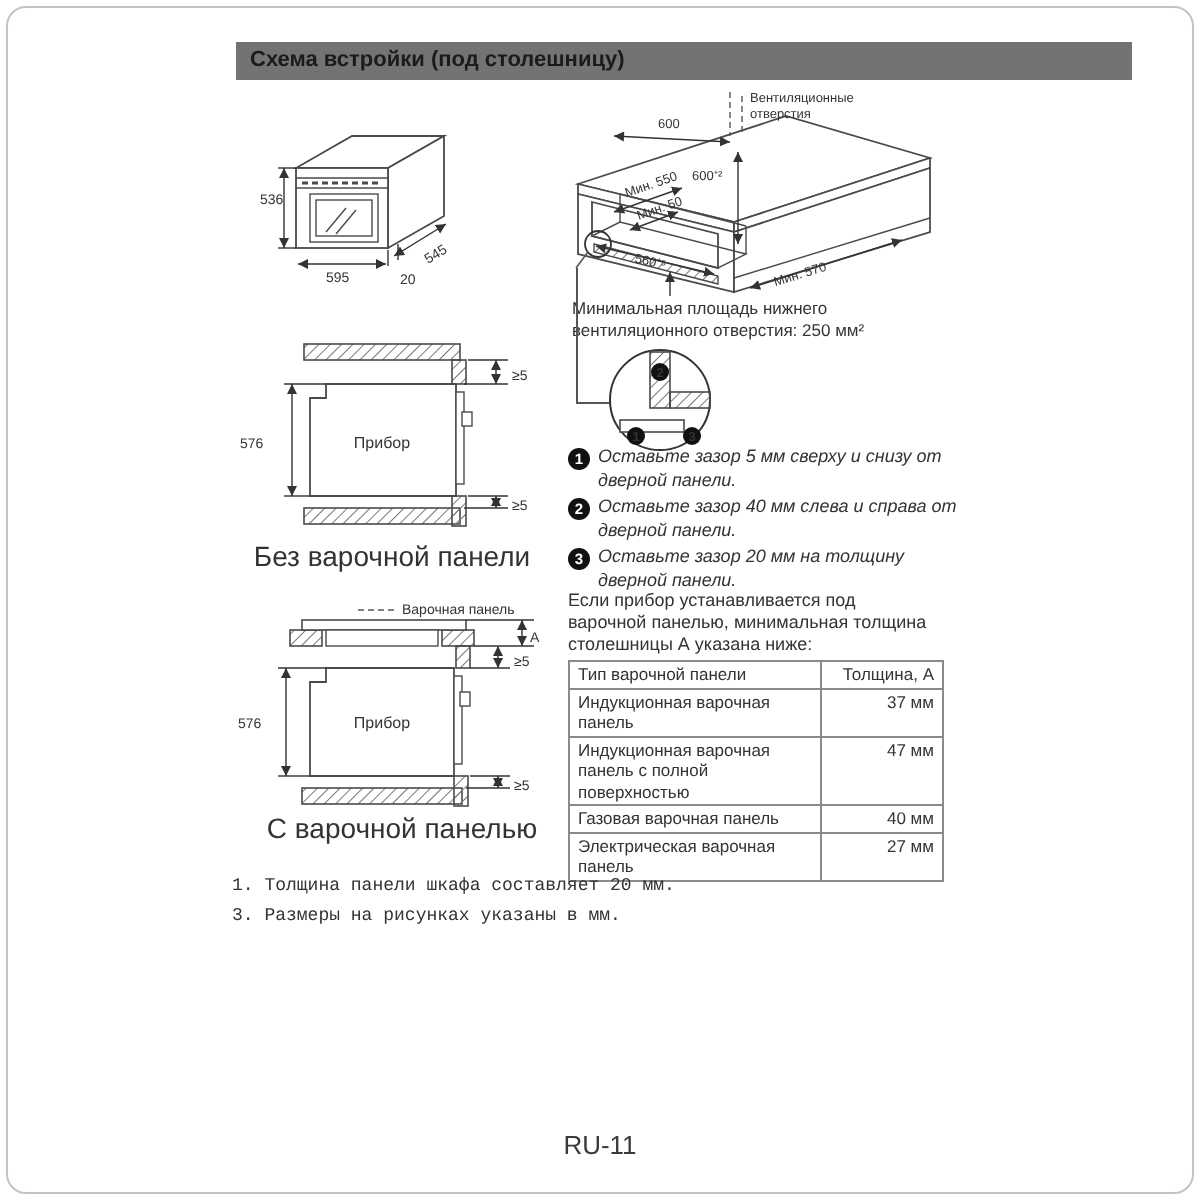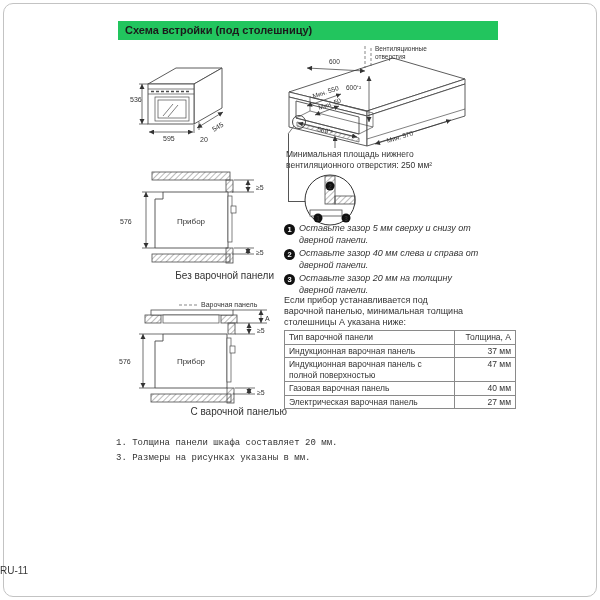--- a/index.html
+++ b/index.html
@@ -1,40 +1,40 @@
 <!DOCTYPE html>
 <html><head>
 <meta charset="utf-8">
 <style>
   html,body{margin:0;padding:0;background:#fff;}
   .page{position:relative;width:600px;height:600px;background:#fff;overflow:hidden;
         font-family:"Liberation Sans",sans-serif;color:#333;}
   .page-border{position:absolute;inset:3px;border:1px solid #c3c3c3;border-radius:10px;}
-  .title-bar{position:absolute;left:118px;top:21px;width:380px;height:19px;background:#22c55e;
+  .title-bar{position:absolute;left:118px;top:21px;width:448px;height:19px;background:#737373;
         font-size:11px;font-weight:bold;color:#1b1b1b;line-height:19px;padding-left:7px;box-sizing:border-box;}
   svg{position:absolute;overflow:visible;}
   svg text{font-family:"Liberation Sans",sans-serif;fill:#333;}
-  .caption{position:absolute;font-size:10px;color:#333;text-align:right;}
+  .caption{position:absolute;font-size:14px;color:#333;text-align:center;}
   .vent-note{position:absolute;left:286px;top:149px;font-size:8.5px;line-height:10.5px;color:#333;}
   .connector-v{position:absolute;left:288px;top:134px;width:1px;height:68px;background:#555;}
   .connector-h{position:absolute;left:288px;top:201px;width:18px;height:1px;background:#555;}
   .callouts{position:absolute;left:284px;top:223px;width:206px;}
   .callout{display:flex;gap:4px;margin-bottom:2px;font-size:9px;line-height:11.5px;}
   .cnum{flex:0 0 11px;width:11px;height:11px;border-radius:50%;background:#111;color:#fff;
         font-size:7.5px;font-weight:bold;text-align:center;line-height:11px;margin-top:1px;}
   .ctext{width:182px;font-style:italic;}
   .hob-note{position:absolute;left:284px;top:295px;width:185px;font-size:9px;line-height:11px;}
-  .spec-table{position:absolute;left:284px;top:330px;width:232px;border-collapse:collapse;
+  .spec-table{position:absolute;left:284px;top:330px;width:188px;border-collapse:collapse;
         font-size:8.5px;line-height:10.5px;table-layout:fixed;}
   .spec-table td,.spec-table th{border:1px solid #8a8a8a;padding:1px 4px;font-weight:normal;
         text-align:left;vertical-align:top;color:#333;}
   .spec-table .thick{width:52px;text-align:right;}
   .footnotes{position:absolute;left:116px;top:438px;width:378px;font-size:9px;line-height:11.5px;}
   .fn{margin-bottom:3px;padding-left:11px;text-indent:-11px;font-family:Liberation Mono, monospace;}
-  .footer{position:absolute;left:0;top:565px;width:600px;text-align:left;font-size:10px;color:#3a3a3a;}
+  .footer{position:absolute;left:0;top:565px;width:600px;text-align:center;font-size:13px;color:#3a3a3a;}
 </style>
 </head>
 <body>
 
 <div class="page">
   <div class="page-border"></div>
 
   <div class="title-bar">Схема встройки (под столешницу)</div>
 
   <svg width="0" height="0" style="position:absolute" aria-hidden="true">

